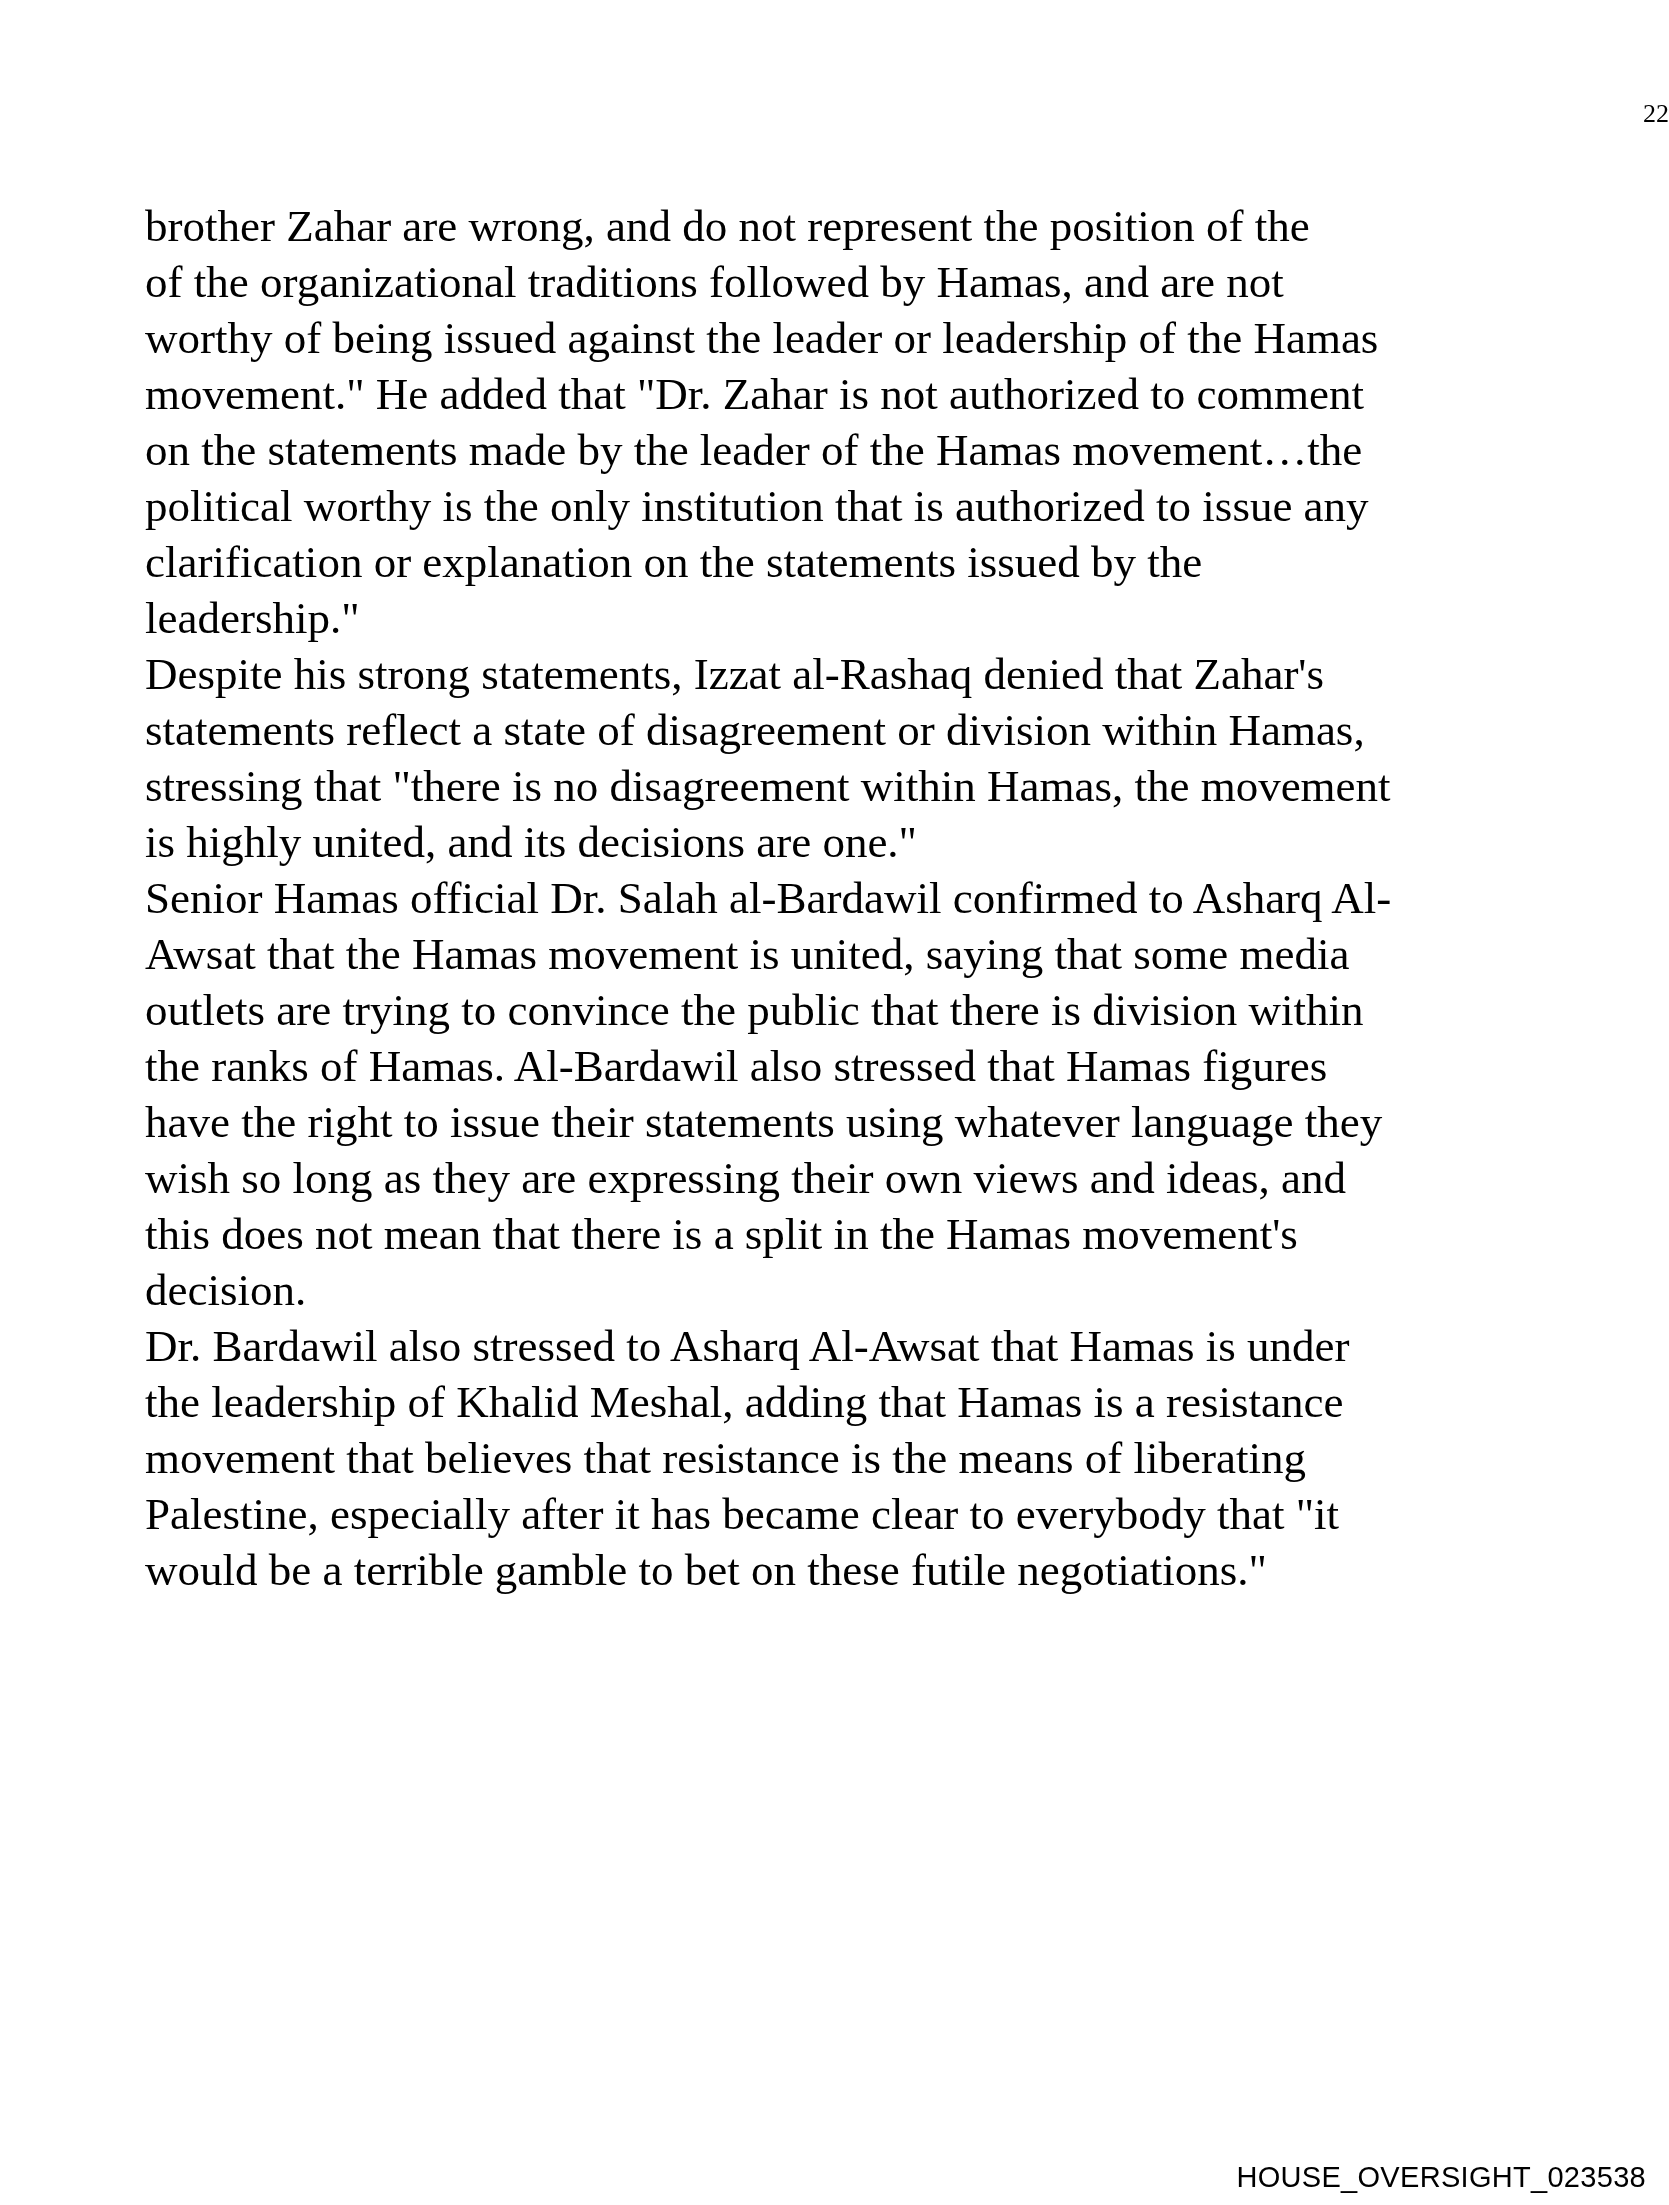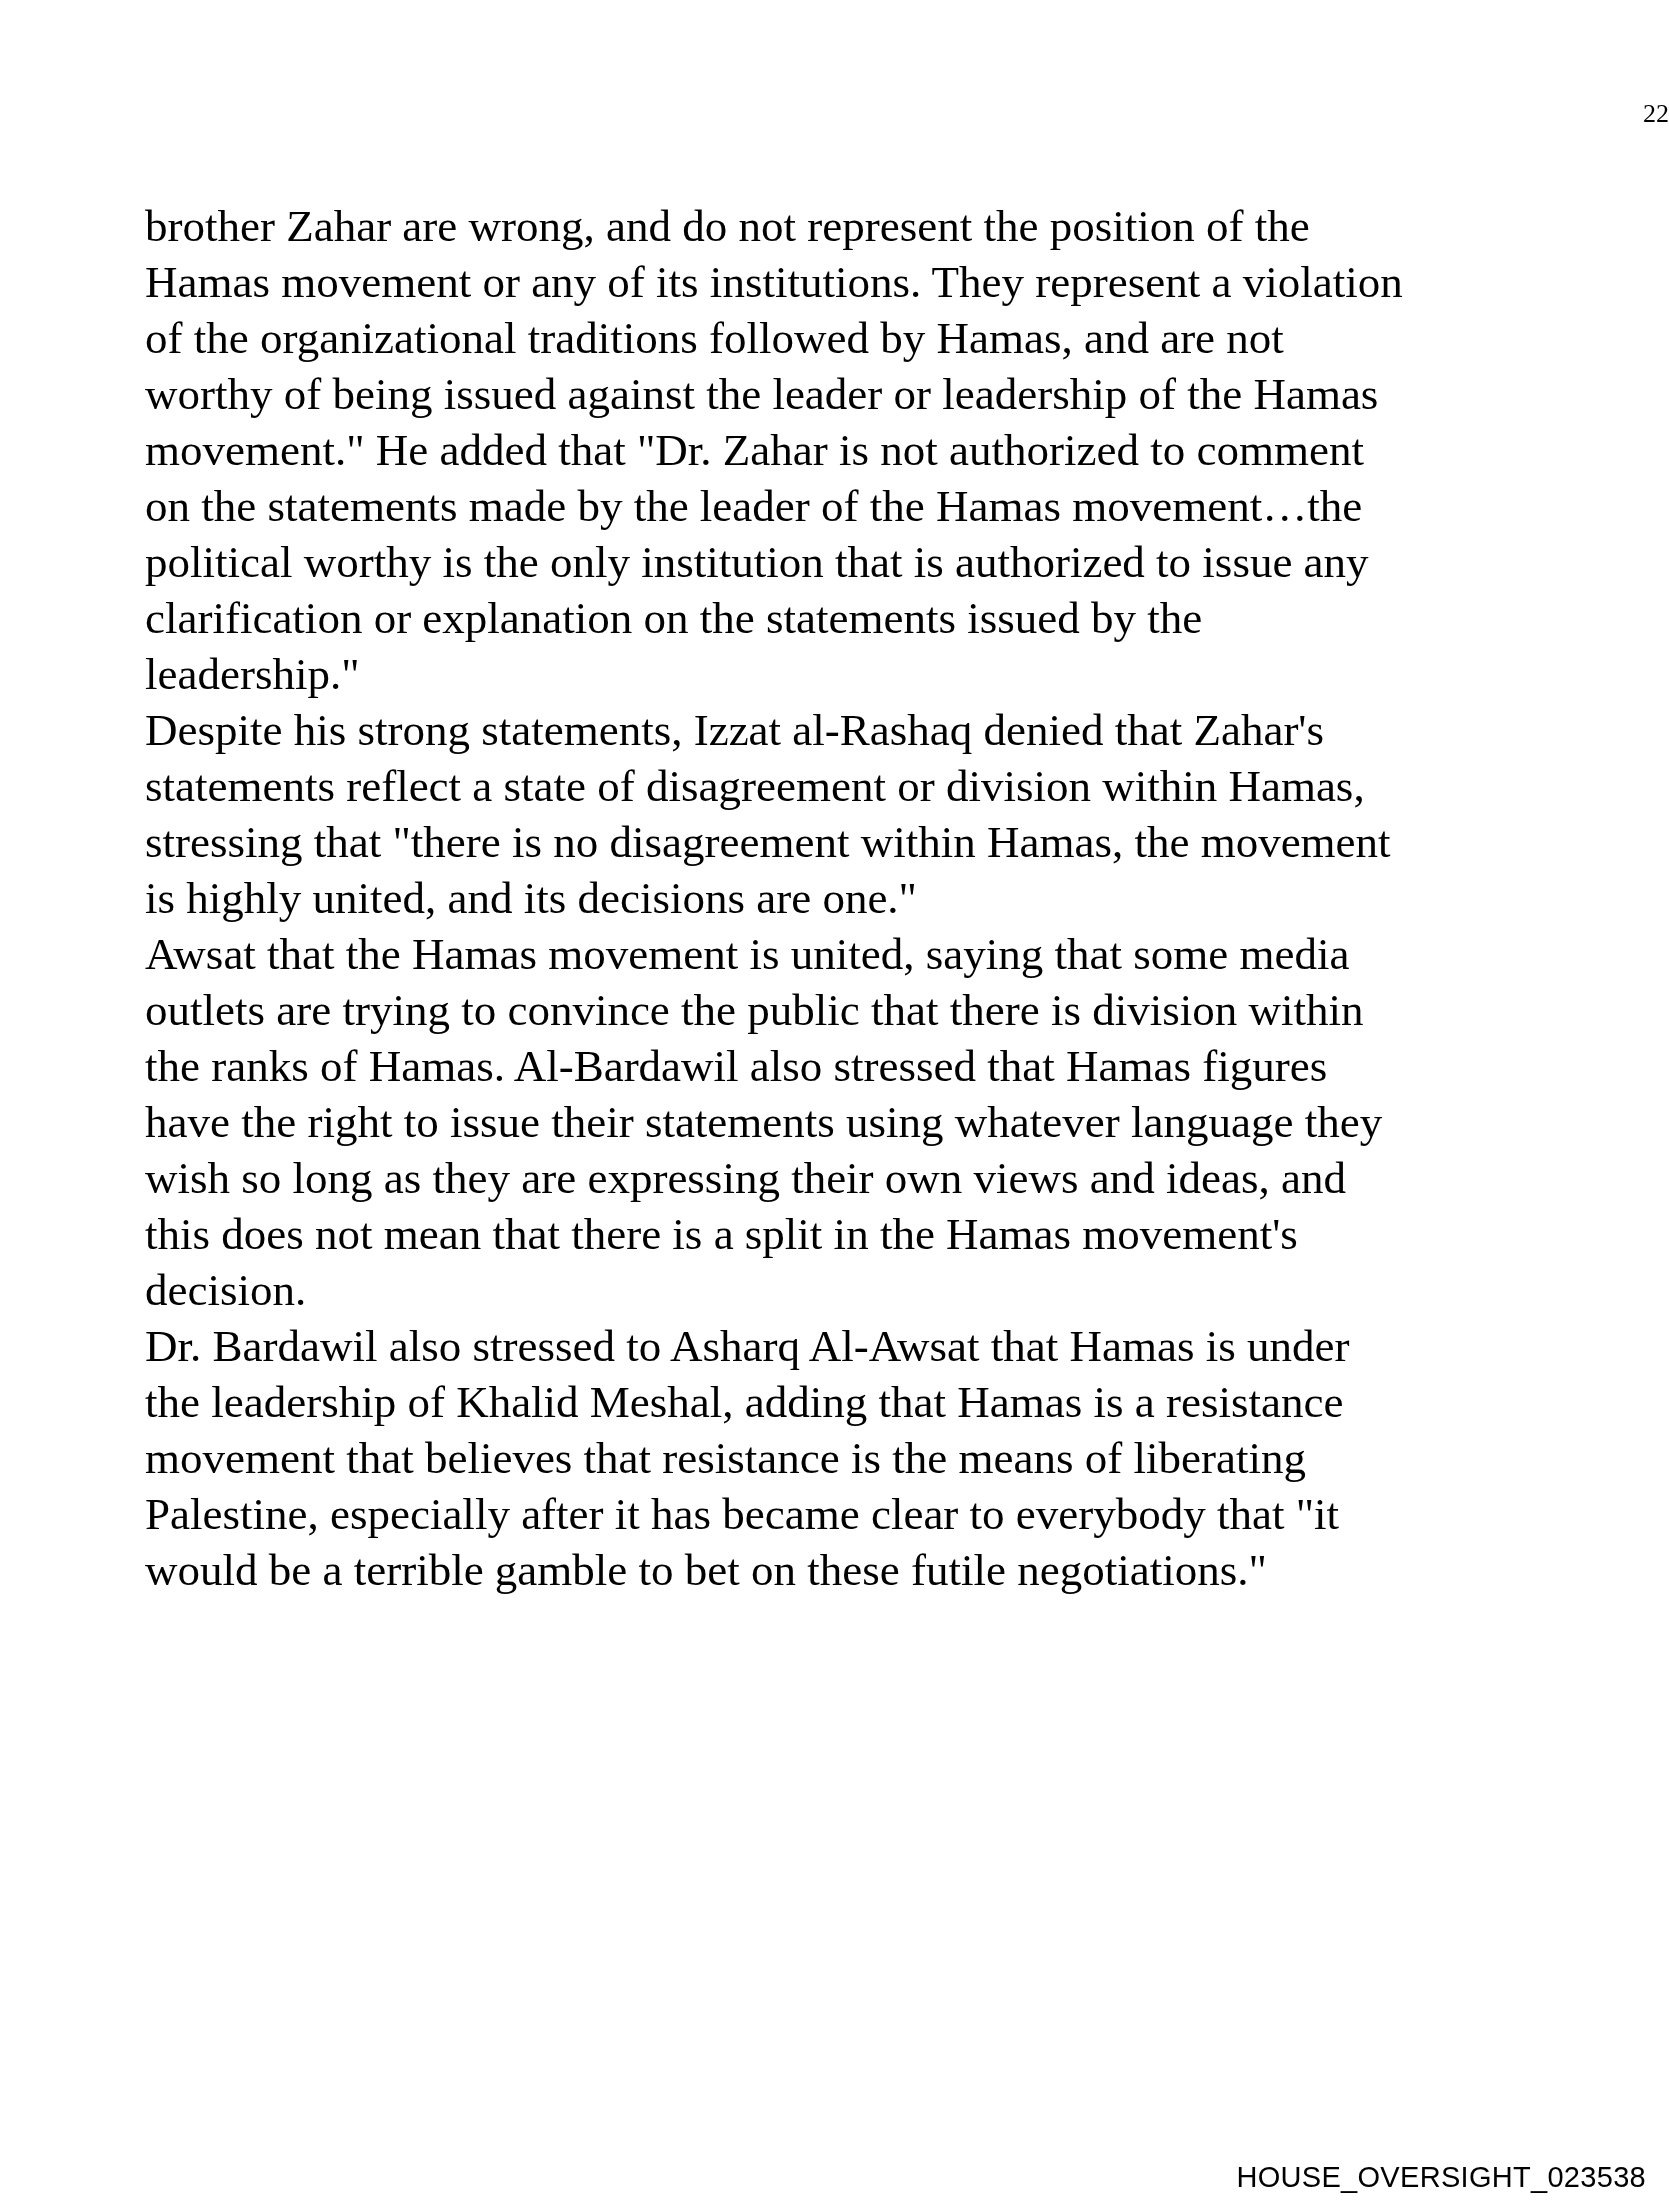--- a/index.html
+++ b/index.html
@@ -51,36 +51,36 @@
   }
 </style>
 </head>
 <body>
 
 <div class="page-number">22</div>
 
 <div class="body-text">
   <p class="paragraph">
     <span class="line">brother Zahar are wrong, and do not represent the position of the</span>
-    <span class="line">Hamas movement or any of its institutions. They represent a violation</span>
     <span class="line">of the organizational traditions followed by Hamas, and are not</span>
     <span class="line">worthy of being issued against the leader or leadership of the Hamas</span>
     <span class="line">movement." He added that "Dr. Zahar is not authorized to comment</span>
     <span class="line">on the statements made by the leader of the Hamas movement…the</span>
     <span class="line">political worthy is the only institution that is authorized to issue any</span>
     <span class="line">clarification or explanation on the statements issued by the</span>
     <span class="line">leadership."</span>
   </p>
   <p class="paragraph">
     <span class="line">Despite his strong statements, Izzat al-Rashaq denied that Zahar's</span>
     <span class="line">statements reflect a state of disagreement or division within Hamas,</span>
     <span class="line">stressing that "there is no disagreement within Hamas, the movement</span>
     <span class="line">is highly united, and its decisions are one."</span>
   </p>
   <p class="paragraph">
+    <span class="line">Senior Hamas official Dr. Salah al-Bardawil confirmed to Asharq Al-</span>
     <span class="line">Awsat that the Hamas movement is united, saying that some media</span>
     <span class="line">outlets are trying to convince the public that there is division within</span>
     <span class="line">the ranks of Hamas. Al-Bardawil also stressed that Hamas figures</span>
     <span class="line">have the right to issue their statements using whatever language they</span>
     <span class="line">wish so long as they are expressing their own views and ideas, and</span>
     <span class="line">this does not mean that there is a split in the Hamas movement's</span>
     <span class="line">decision.</span>
   </p>
   <p class="paragraph">
     <span class="line">Dr. Bardawil also stressed to Asharq Al-Awsat that Hamas is under</span>

